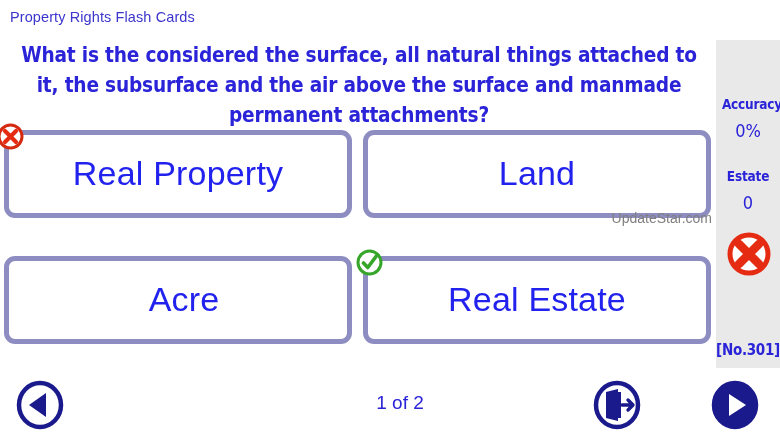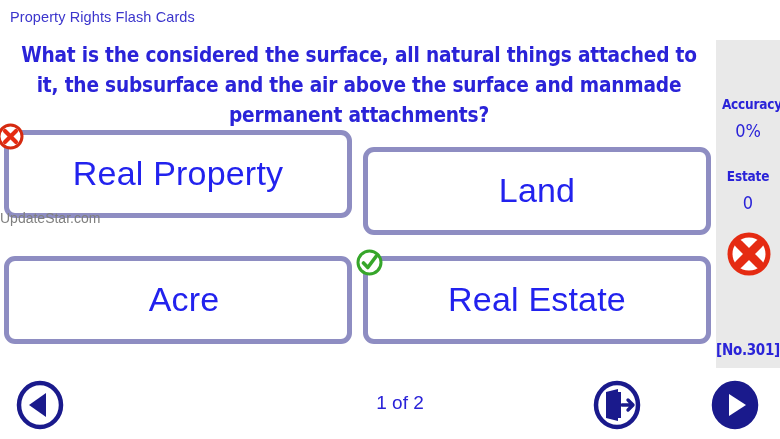--- a/index.html
+++ b/index.html
@@ -58,21 +58,21 @@
     height: 88px;
     box-sizing: border-box;
     background: #ffffff;
     border: 5px solid #8e8dc2;
     border-radius: 11px;
     display: flex;
     align-items: center;
     justify-content: center;
   }
   .answer-card:nth-child(1) { left: 0px;   top: 0px;   }
-  .answer-card:nth-child(2) { left: 359px; top: 17px;   }
+  .answer-card:nth-child(2) { left: 359px; top: 0px;   }
   .answer-card:nth-child(3) { left: 0px;   top: 126px; padding-left: 12px; }
   .answer-card:nth-child(4) { left: 359px; top: 126px; }
 
   .answer-label {
     color: #2222ee;
     font-size: 34px;
     font-family: "Liberation Sans", sans-serif;
     letter-spacing: 0.2px;
     position: relative;
     top: -1px;
@@ -87,21 +87,21 @@
     height: 29px;
     pointer-events: none;
   }
 
   
   #watermark {
     position: absolute;
     left: 0;
     top: 210px;
     width: 712px;
-    text-align: left;
+    text-align: right;
     font-size: 14px;
     color: #7f7f7f;
     font-family: "Liberation Sans", sans-serif;
   }
 
   
   #sidebar {
     position: absolute;
     left: 716px;
     top: 40px;

